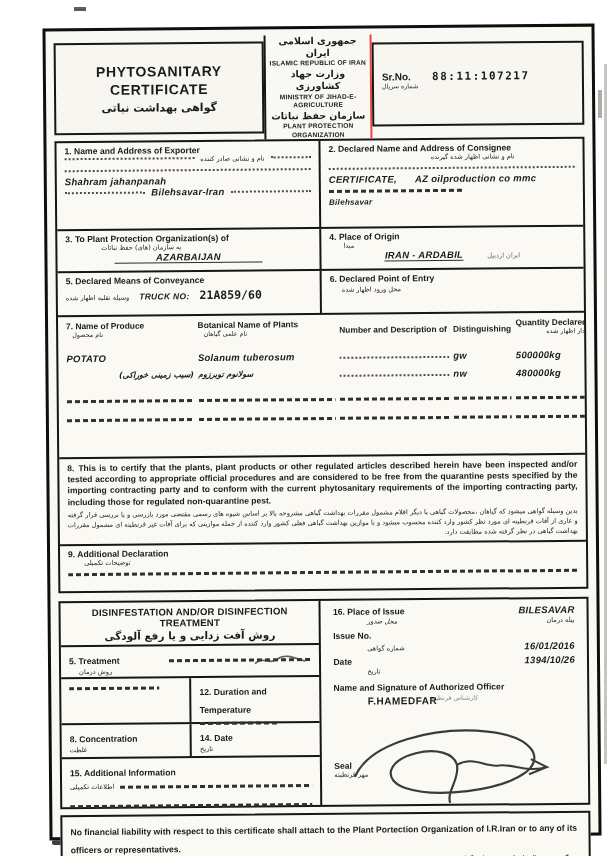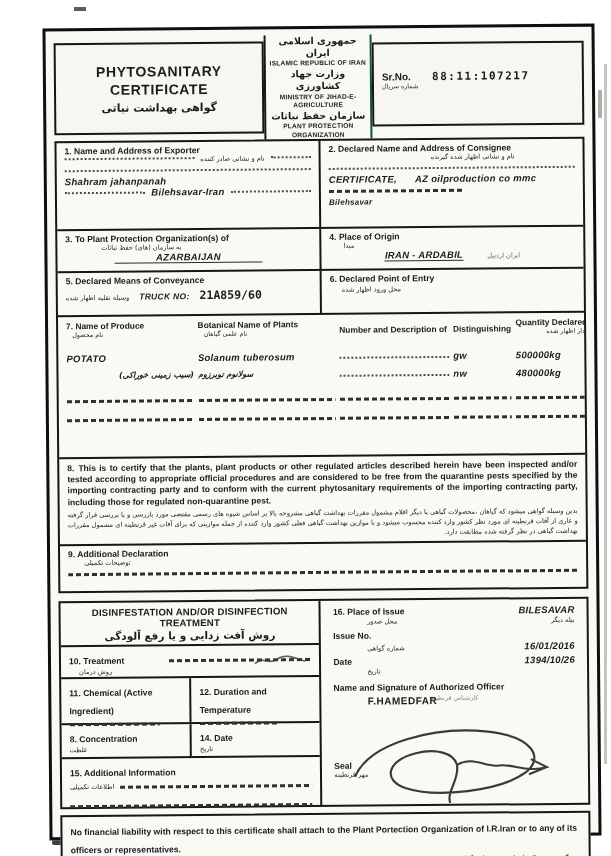--- a/index.html
+++ b/index.html
@@ -16,21 +16,21 @@
   
   .hdr{display:flex;align-items:stretch;height:104px;margin:6px 8px 0;}
   .title-box{
     width:206px;border:2.5px solid #161616;margin:6px 0;
     display:flex;flex-direction:column;justify-content:center;align-items:center;gap:2px;
     background:#f7f6f0;
   }
   .cert-title{font-size:14px;font-weight:800;letter-spacing:.6px;}
   .cert-title-fa{font-size:11px;font-weight:bold;font-family:"DejaVu Sans",sans-serif;margin-top:2px;}
   .org-col{
-    flex:1;border-left:2px solid #161616;border-right:2px solid #14532d;
+    flex:1;border-left:2px solid #161616;border-right:2px solid #ef4444;
     display:flex;flex-direction:column;justify-content:center;align-items:center;
     text-align:center;line-height:1.3;padding:2px 3px;
   }
   .org-fa{font-size:9.5px;font-weight:bold;font-family:"DejaVu Sans",sans-serif;}
   .org-en{font-size:6.6px;font-weight:800;letter-spacing:.2px;}
   .srno-box{width:212px;border:2.5px solid #161616;margin:8px 0 12px;padding:4px 8px;background:#f7f6f0;box-sizing:border-box;}
   .srno-row{display:flex;gap:14px;align-items:baseline;margin-top:22px;}
   .srno-lbl{font-size:10px;font-weight:bold;}
   .srno-val{font-family:"DejaVu Sans Mono",monospace;font-size:11px;letter-spacing:1.5px;font-weight:bold;}
   .srno-fa{font-size:6.3px;font-family:"DejaVu Sans",sans-serif;}
@@ -272,30 +272,29 @@
       <div class="falbl fa" style="text-align:left;padding-left:16px;">توضیحات تکمیلی</div>
       <div class="dashline" style="margin-top:6px;"></div>
     </div>
   </div>
 
   <div class="panels">
     <div class="treat">
       <div class="treat-title">DISINFESTATION AND/OR DISINFECTION TREATMENT</div>
       <div class="treat-title-fa fa">روش آفت زدایی و یا رفع آلودگی</div>
       <div class="trowp" style="height:32px;">
-        <span class="lbl">10. Treatment</span>
+        <span class="lbl">5. Treatment</span>
         <div class="falbl fa" style="text-align:left;padding-left:10px;">روش درمان</div>
         <div class="dashline" style="position:absolute;right:8px;top:8px;width:55%;"></div>
         <svg class="squig" width="54" height="14" viewBox="0 0 54 14">
             <path d="M2,10 C10,2 16,12 24,6 S40,4 52,8" stroke="#3a3a3a" stroke-width="1.6" fill="none"></path>
           </svg>
       </div>
       <div class="tsplit" style="height:44px;">
         <div class="tcell">
-          <span class="lbl">11. Chemical (Active Ingredient)</span>
           <div class="dashline" style="width:80%;"></div>
         </div>
         <div class="tcell">
           <span class="lbl">12. Duration and Temperature</span>
           <div class="dashline" style="width:70%;"></div>
         </div>
       </div>
       <div class="tsplit" style="height:44px;">
         <div class="tcell">
           <span class="lbl">8. Concentration</span>
@@ -315,22 +314,22 @@
         <div class="dashline" style="margin-top:14px;"></div>
       </div>
     </div>
 
     <div class="issue">
       <div class="irow">
         <span class="lbl">16. Place of Issue</span>
         <span class="val">BILESAVAR</span>
       </div>
       <div class="irow">
-        <span class="falbl fa" style="padding-left:34px;">محل صدور</span>
-        <span class="falbl fa">بیله دیگر</span>
+        <span class="falbl fa" style="padding-left:34px;font-style:italic;">محل صدور</span>
+        <span class="falbl fa">بیله درمان</span>
       </div>
       <div class="irow" style="margin-top:5px;">
         <span class="lbl">Issue No.</span>
       </div>
       <div class="irow">
         <span class="falbl fa" style="padding-left:34px;">شماره گواهی</span>
         <span class="val">16/01/2016</span>
       </div>
       <div class="irow" style="margin-top:3px;">
         <span class="lbl">Date</span>

